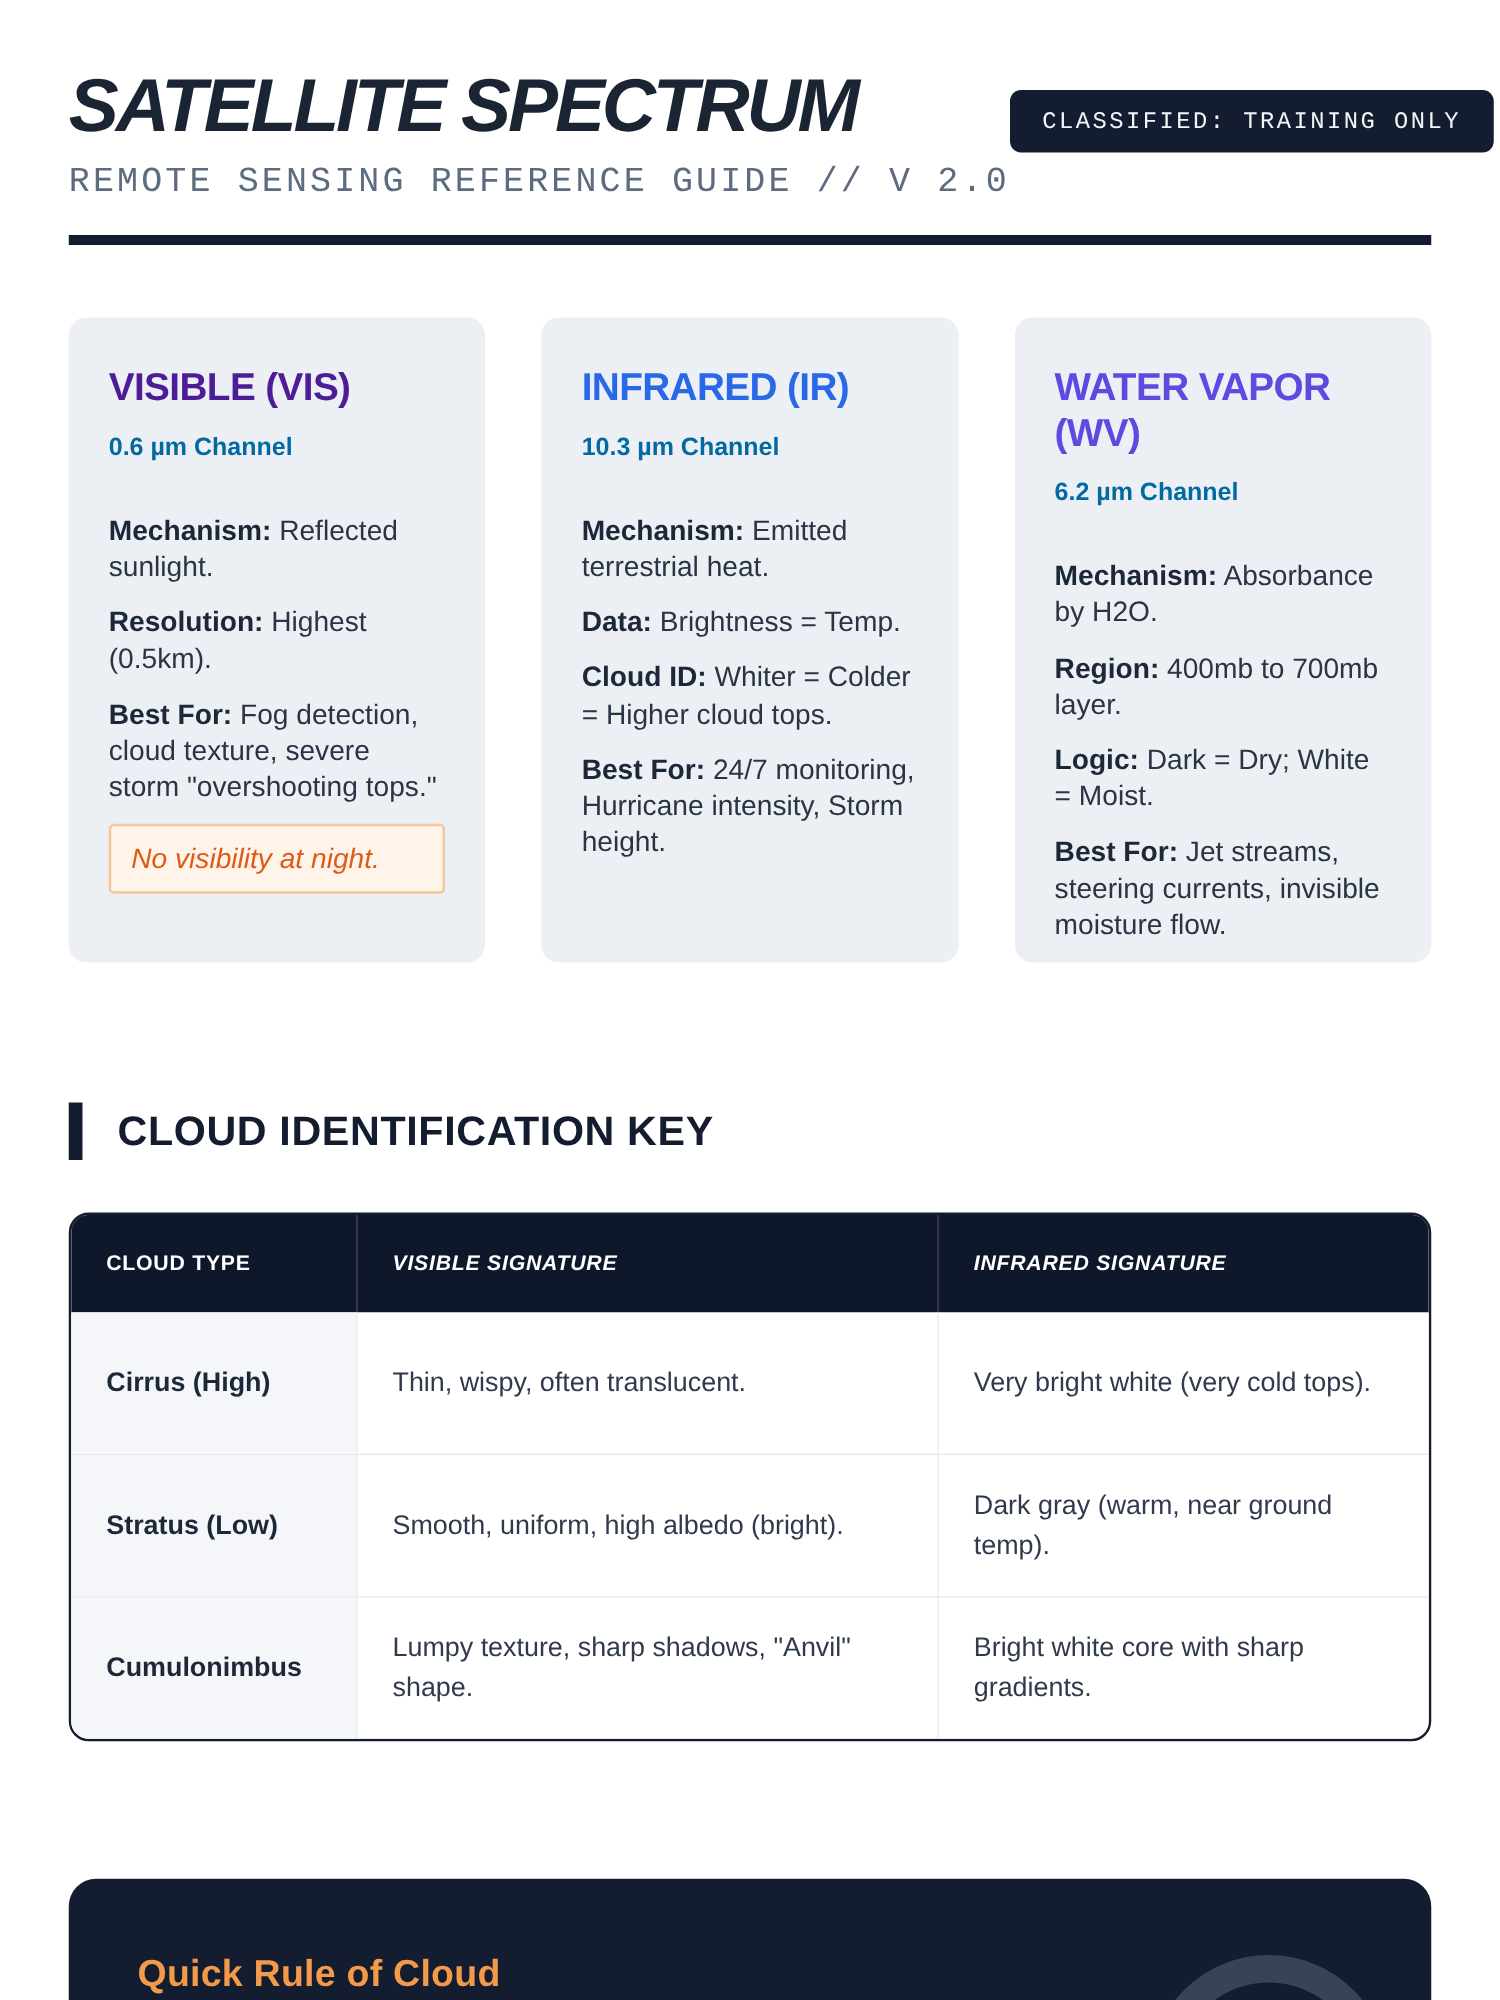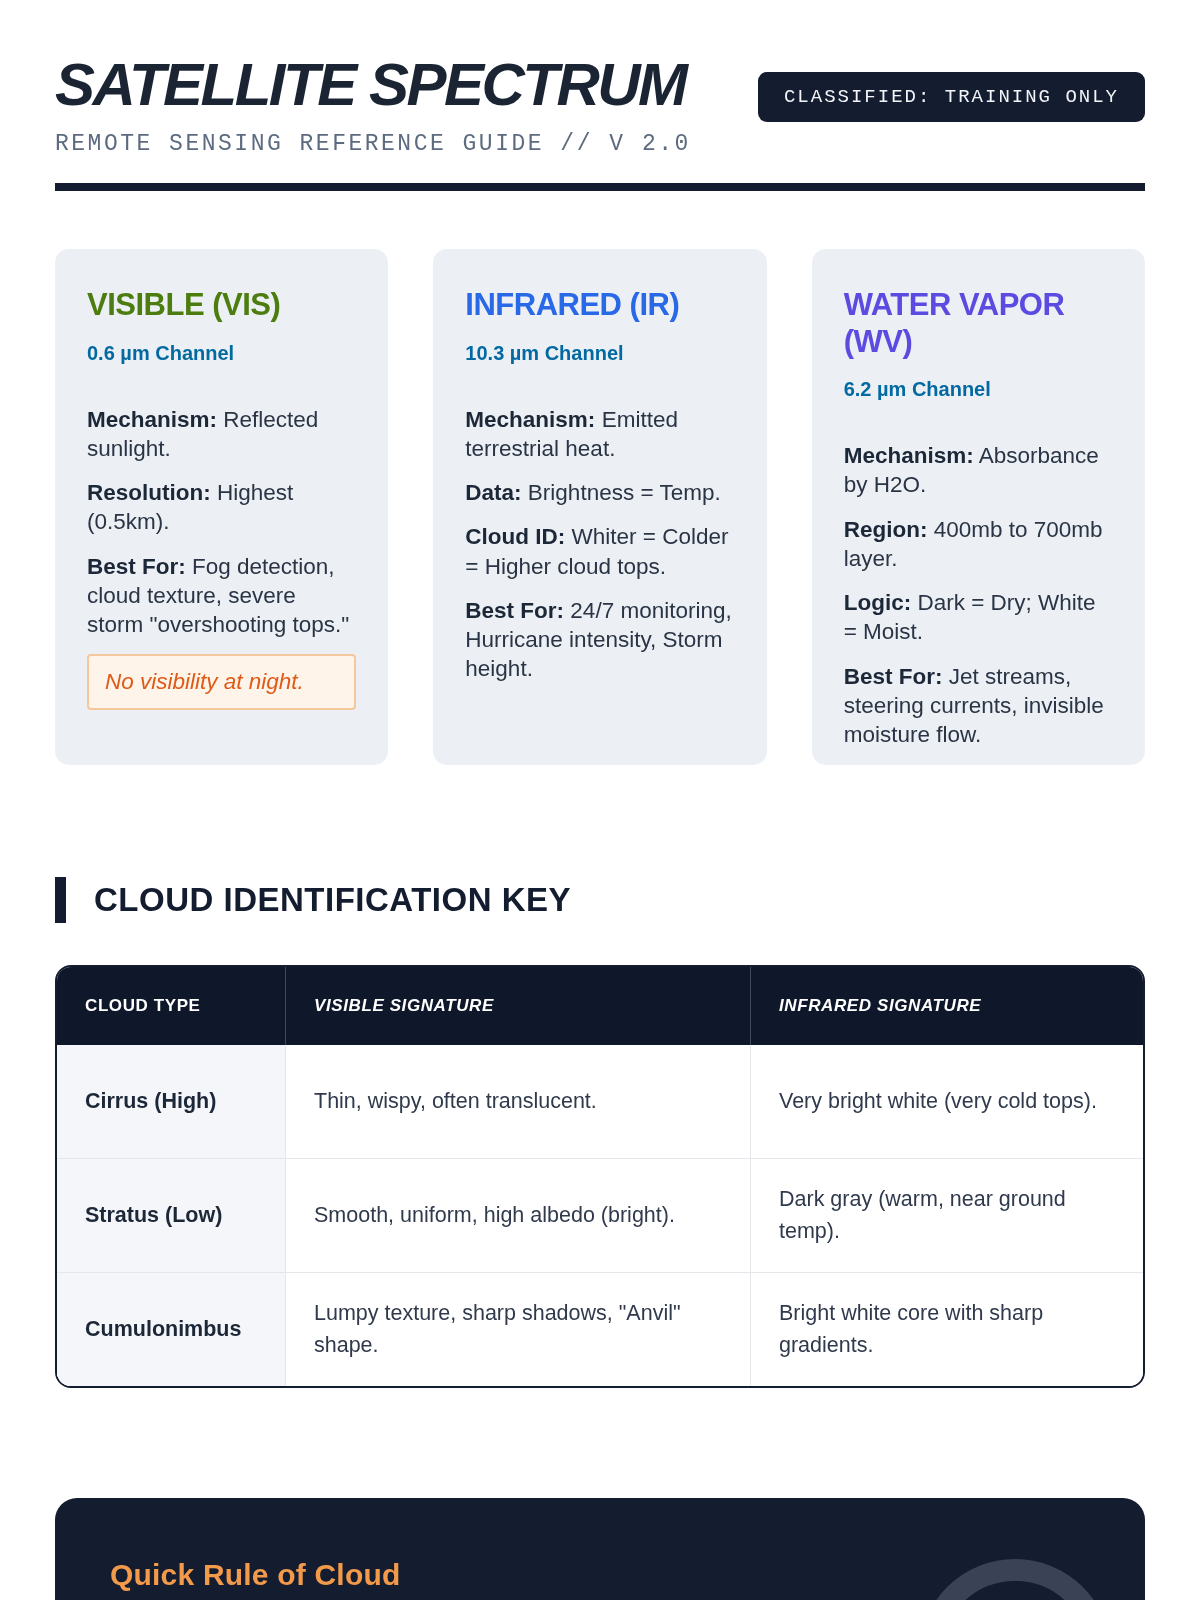--- a/index.html
+++ b/index.html
@@ -5,21 +5,21 @@
   * { margin:0; padding:0; box-sizing:border-box; }
   html,body { width:1200px; height:1600px; background:#ffffff; overflow:hidden;
     font-family:"Liberation Sans", sans-serif; }
   .page { width:1200px; height:1600px; padding:0 55px; overflow:hidden; }
 
   
   .header { display:flex; justify-content:space-between; align-items:flex-start; padding-top:56px; }
   .title { font-size:60px; font-weight:800; font-style:italic; letter-spacing:-2.5px;
     color:#1A2433; line-height:0.95; white-space:nowrap; }
   .subtitle { margin-top:18px; font-family:"Liberation Mono","DejaVu Sans Mono",monospace;
-    font-size:23px; letter-spacing:2.5px; color:#5D6B80; white-space:nowrap; }
+    font-size:28px; letter-spacing:2.5px; color:#5D6B80; white-space:nowrap; }
   .badge { margin-top:16px; background:#141C30; color:#F2F4F8; border-radius:9px;
     padding:14px 26px; font-family:"Liberation Mono","DejaVu Sans Mono",monospace;
     font-size:19px; letter-spacing:2px; white-space:nowrap; }
   .rule { margin-top:26px; height:8px; background:#141C30; }
 
   
   .cards { margin-top:58px; display:grid; grid-template-columns:repeat(3,1fr); gap:45px; }
   .card { background:#ECF0F5; border-radius:14px; padding:38px 32px; height:516px; overflow:hidden; }
   .card-title { font-size:31px; font-weight:800; letter-spacing:-0.5px; line-height:1.18; }
   .card-channel { margin-top:18px; font-size:20px; font-weight:700; color:#0369a1; }
@@ -62,21 +62,21 @@
     <div>
       <div class="title">SATELLITE SPECTRUM</div>
       <div class="subtitle">REMOTE SENSING REFERENCE GUIDE // V 2.0</div>
     </div>
     <div class="badge">CLASSIFIED: TRAINING ONLY</div>
   </div>
   <div class="rule"></div>
 
   <div class="cards" id="cards">
       <div class="card">
-        <div class="card-title" style="color: #4d7c0f;">VISIBLE (VIS)</div>
+        <div class="card-title" style="color: #4c1d95;">VISIBLE (VIS)</div>
         <div class="card-channel">0.6 µm Channel</div>
         <div class="card-facts">
           <p class="fact"><b>Mechanism:</b> <span>Reflected sunlight.</span></p>
           <p class="fact"><b>Resolution:</b> <span>Highest (0.5km).</span></p>
           <p class="fact"><b>Best For:</b> <span>Fog detection, cloud texture, severe storm "overshooting tops."</span></p>
         </div>
         <div class="note">No visibility at night.</div>
       </div>
       <div class="card">
         <div class="card-title" style="color: rgb(41, 105, 232);">INFRARED (IR)</div>

